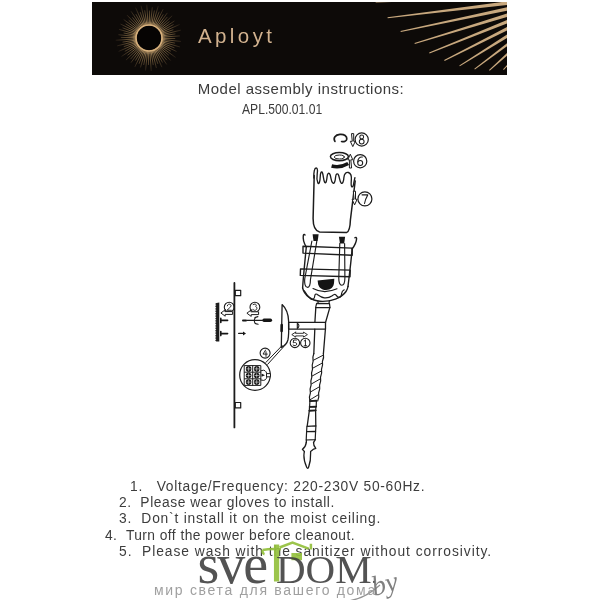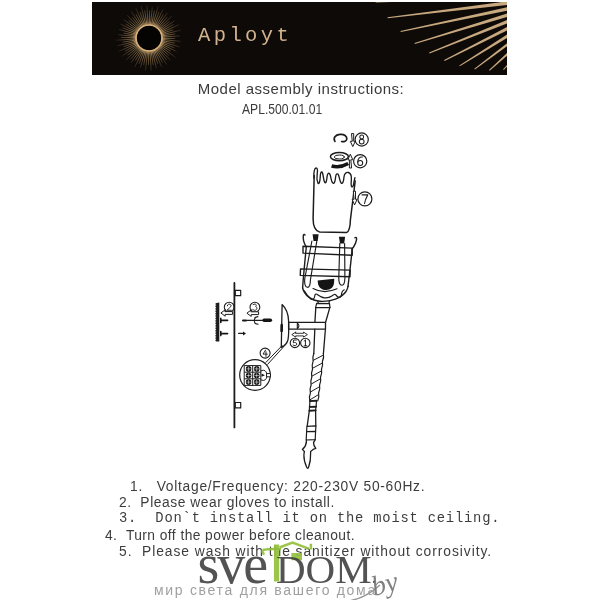--- a/index.html
+++ b/index.html
@@ -92,21 +92,21 @@
 <line x1="51.92" y1="35.93" x2="64.38" y2="31.67"></line>
 <line x1="52.23" y1="36.98" x2="71.94" y2="32.12"></line>
 <line x1="52.45" y1="38.06" x2="66.41" y2="35.89"></line>
 <line x1="52.57" y1="39.15" x2="70.88" y2="37.92"></line>
     </g>
     <circle cx="40" cy="40" r="14.6" fill="none" stroke="#9a7a4e" stroke-width="2.2" opacity="0.55"></circle>
     <circle cx="40" cy="40" r="13.0" fill="none" stroke="#dcb47e" stroke-width="1.7" opacity="0.95"></circle>
     <circle cx="40" cy="40" r="11.9" fill="#060403"></circle>
   </svg>
 
-  <div class="abs" style="left:106px;top:21.5px;font-size:20.5px;letter-spacing:3.4px;color:#d2b28f;font-weight:400;font-family:Liberation Mono, monospace;">Aployt</div>
+  <div class="abs" style="left:106px;top:21.5px;font-size:20.5px;letter-spacing:3.4px;color:#d2b28f;font-weight:400;">Aployt</div>
 
   <svg class="abs" style="left:0;top:0;" width="415" height="73" viewBox="0 0 415 73">
     <g fill="#c8a87e">
 <polygon points="451.2,-10.8 273.3,-18.4 273.3,-17.4 450.9,-6.4"></polygon>
 <polygon points="450.9,-8.2 283.7,-0.6 283.7,0.4 451.1,-3.8"></polygon>
 <polygon points="451.0,-5.5 295.5,15.3 295.7,16.3 451.5,-1.2"></polygon>
 <polygon points="451.2,-2.9 308.5,29.1 308.8,30.1 452.1,1.4"></polygon>
 <polygon points="451.7,-0.3 322.5,40.9 322.8,41.9 453.0,3.9"></polygon>
 <polygon points="452.4,2.2 337.1,50.6 337.5,51.5 454.0,6.3"></polygon>
 <polygon points="453.3,4.7 352.1,58.1 352.6,59.0 455.3,8.6"></polygon>
@@ -280,21 +280,21 @@
 
   </g>
 </svg>
 
 <div class="abs" style="left:0;top:0;font-size:13.8px;color:#3d3d3d;letter-spacing:0.9px;">
 
   <div class="abs" style="left:130px;top:479px;width:470px;white-space:nowrap;letter-spacing:0.73px;">1.&nbsp;&nbsp; Voltage/Frequency: 220-230V 50-60Hz.</div>
 
   <div class="abs" style="left:119px;top:495px;width:470px;white-space:nowrap;letter-spacing:0.55px;">2.&nbsp;&nbsp;Please wear gloves to install.</div>
 
-  <div class="abs" style="left:119px;top:511px;width:470px;white-space:nowrap;letter-spacing:0.80px;font-family:Liberation Mono, monospace;">3.&nbsp;&nbsp;Don`t install it on the moist ceiling.</div>
+  <div class="abs" style="left:119px;top:511px;width:470px;white-space:nowrap;letter-spacing:0.80px;">3.&nbsp;&nbsp;Don`t install it on the moist ceiling.</div>
 
   <div class="abs" style="left:105px;top:528px;width:470px;white-space:nowrap;letter-spacing:0.43px;">4.&nbsp;&nbsp;Turn off the power before cleanout.</div>
 
   <div class="abs" style="left:119px;top:544px;width:470px;white-space:nowrap;letter-spacing:0.96px;">5.&nbsp;&nbsp;Please wash with the sanitizer without corrosivity.</div>
 
   <div class="abs" style="left:119px;top:560px;width:470px;white-space:nowrap;letter-spacing:0.57px;margin-top:44px;">6.&nbsp;&nbsp;The use of lamps is permissible: 1xE27 max 60W.</div>
 </div>
 
 <svg class="abs" style="left:0;top:0;" width="600" height="600" viewBox="0 0 600 600">
 

